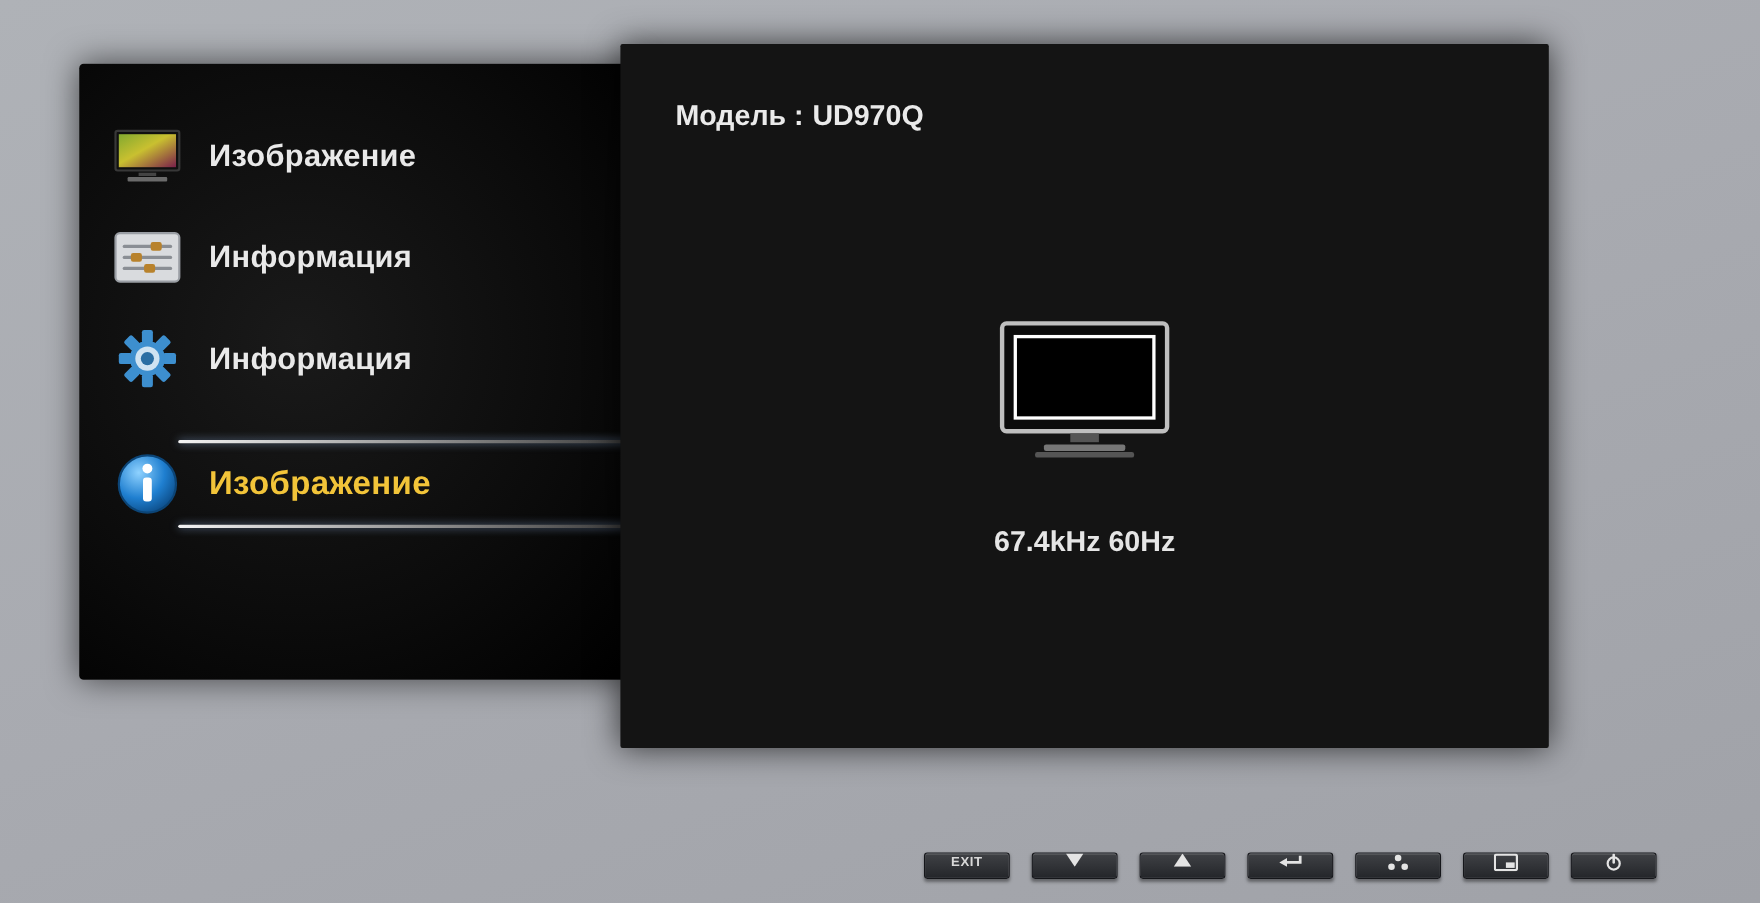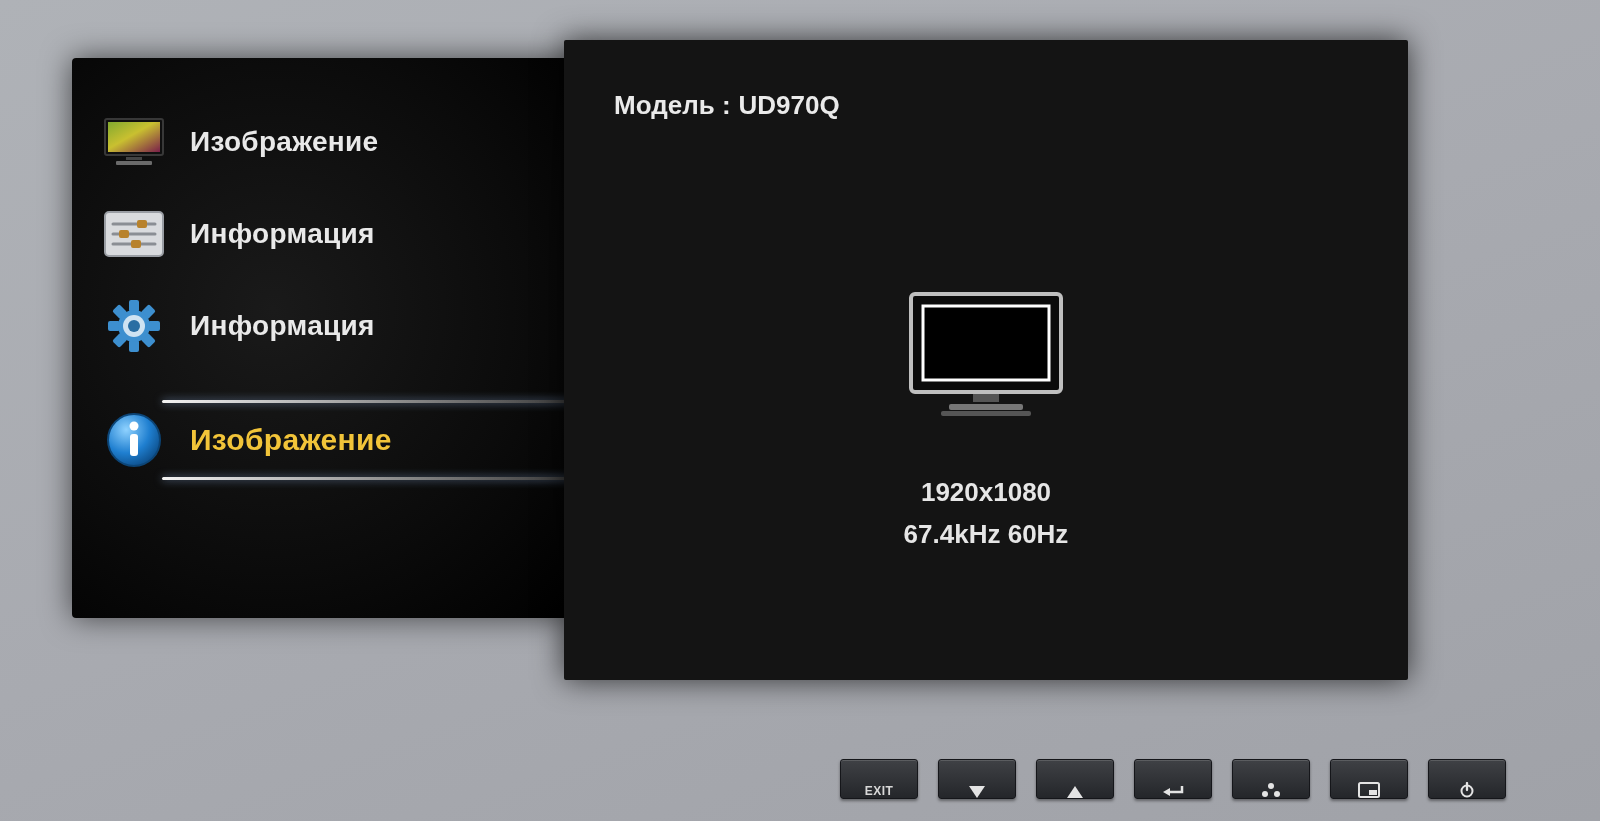--- a/index.html
+++ b/index.html
@@ -119,27 +119,27 @@
   
   .button-bar {
     position: absolute;
     left: 840px;
     bottom: 22px;
     display: flex;
     gap: 20px;
   }
   .hw-btn {
     width: 78px;
-    height: 40px;
+    height: 24px;
     background: linear-gradient(#3f4145, #24262a);
     border: 1px solid #15161a;
     border-radius: 3px;
     box-shadow: 0 2px 3px rgba(0,0,0,0.4), inset 0 1px 0 rgba(255,255,255,0.15);
     display: flex;
-    align-items: flex-end;
+    align-items: flex-start;
     justify-content: center;
     color: #d8d8d8;
     cursor: pointer;
   }
   .hw-btn.small-text { font-size: 12px; font-weight: 700; letter-spacing: 0.5px; }
   .hw-btn svg { display: block; }
 </style>
 </head>
 <body>
 
@@ -236,21 +236,20 @@
       <svg width="170" height="140" viewBox="0 0 170 140">
         <rect x="10" y="8" width="150" height="98" rx="4" fill="#0b0b0b" stroke="#bfbfbf" stroke-width="4"></rect>
         <rect x="22" y="20" width="126" height="74" fill="#000" stroke="#ffffff" stroke-width="3"></rect>
         <rect x="72" y="108" width="26" height="8" fill="#555"></rect>
         <rect x="48" y="118" width="74" height="6" rx="2" fill="#777"></rect>
         <rect x="40" y="125" width="90" height="5" rx="2" fill="#555"></rect>
       </svg>
     </div>
 
     <div class="info-block">
-      <div>1920x1080</div>
       <div>67.4kHz  60Hz</div>
     </div>
   </div>
 </div>
 
 <div class="button-bar">
 
   <div class="hw-btn small-text">
     <span>EXIT</span>
   </div>

